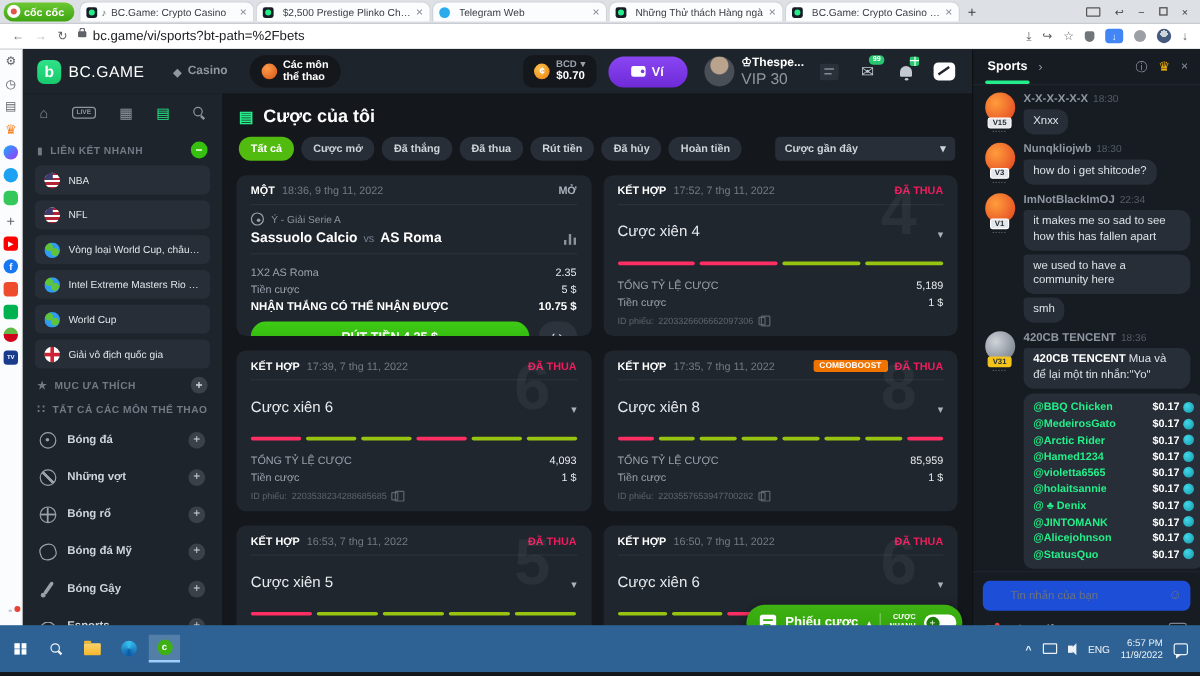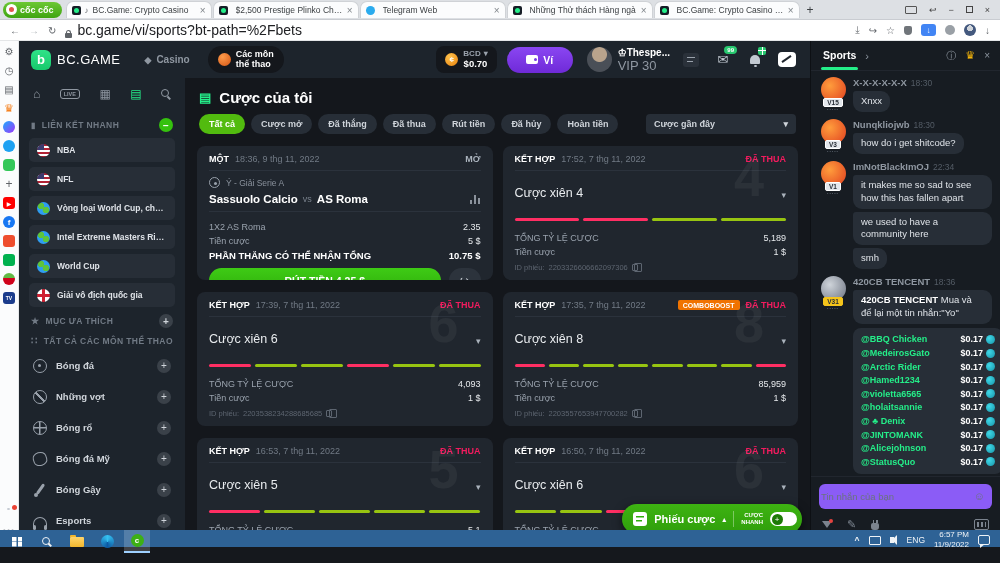--- a/index.html
+++ b/index.html
@@ -18,21 +18,21 @@
 .taudio{color:#5f6368;font-size:8px}
 .ttitle{white-space:nowrap;overflow:hidden;text-overflow:ellipsis;flex:1}
 .tclose{color:#80868b;font-size:10px;flex:0 0 auto}
 .tclose::after{content:"×"}
 .newtab{color:#3c4043;font-size:12px;margin-left:6px}
 .newtab::after{content:"+"}
 .winctrl{margin-left:auto;display:flex;align-items:center;gap:12px;padding-right:10px;color:#444;font-size:9px}
 .wc-rect{width:12px;height:8px;border:1px solid #555;border-radius:1px}
 .wc-max{width:7px;height:7px;border:1px solid #444}
 .addrbar{position:absolute;top:20px;left:0;right:0;height:21px;background:#fff;display:flex;align-items:center;gap:9px;padding:0 10px;font-size:11px;color:#5f6368;border-bottom:1px solid #e4e6e8}
-.urlbox{display:flex;align-items:flex-end;gap:5px;flex:1;color:#202124;font-size:14px}
+.urlbox{display:flex;align-items:flex-start;gap:5px;flex:1;color:#202124;font-size:11px}
 .lock{width:7px;height:5px;background:#5f6368;border-radius:1px;position:relative;margin-top:2px}
 .lock::before{content:"";position:absolute;left:1px;top:-3px;width:3px;height:3px;border:1px solid #5f6368;border-bottom:none;border-radius:3px 3px 0 0}
 .aico{font-size:10px;color:#5f6368}
 .shield{width:8px;height:9px;background:#70757a;border-radius:2px 2px 4px 4px}
 .dlchip{width:15px;height:12px;background:#4285f4;border-radius:3px;color:#fff;font-size:8px;display:flex;align-items:center;justify-content:center}
 .dlchip::after{content:"↓"}
 .paw{width:10px;height:10px;border-radius:50%;background:#9aa0a6}
 .prof{width:12px;height:12px;border-radius:50%;background:radial-gradient(circle at 50% 35%,#cfd4da 0 3px,#44597e 3px)}
 
 .webside{position:absolute;top:41px;left:0;width:19px;bottom:23px;background:#fbfcfd;border-right:1px solid #e6e8ea;display:flex;flex-direction:column;align-items:center;padding-top:4px;gap:7px}
@@ -107,21 +107,21 @@
 .mag::after{content:"";position:absolute;width:4px;height:1.5px;background:currentColor;transform:rotate(45deg);right:0;bottom:1px}
 .sechead{display:flex;align-items:center;gap:6px;color:#717a85;font-size:8.5px;font-weight:bold;letter-spacing:.4px;margin:7px 2px 6px}
 .bm::after{content:"▮";font-size:8px}
 .star::after{content:"★";font-size:9px}
 .grid4::after{content:"∷";font-size:10px;font-weight:bold}
 .roundbtn{margin-left:auto;width:14px;height:14px;border-radius:50%;background:#3a4149;color:#cfd4da;font-size:10px;display:flex;align-items:center;justify-content:center}
 .minus{background:#35c10e;color:#fff}
 .minus::after{content:"−"}
 .plus::after{content:"+"}
 .qlink{height:24px;background:#272e37;border-radius:5px;display:flex;align-items:center;gap:7px;padding:0 8px;margin-bottom:5px}
-.qlbl{color:#dfe3e8;font-size:8.5px;font-weight:bold;white-space:nowrap;overflow:hidden;text-overflow:ellipsis}
+.qlbl{color:#dfe3e8;font-size:8.5px;font-weight:normal;white-space:nowrap;overflow:hidden;text-overflow:ellipsis}
 .qic{width:13px;height:13px;border-radius:50%;flex:0 0 auto}
 .ic-us{background:repeating-linear-gradient(#b22234 0 2px,#fff 2px 4px);position:relative;overflow:hidden}
 .ic-us::after{content:"";position:absolute;left:0;top:0;width:55%;height:50%;background:#3c3b6e}
 .ic-globe{background:radial-gradient(circle at 30% 30%,#5dc43c 0 3px,transparent 3.5px),radial-gradient(circle at 68% 62%,#5dc43c 0 3px,transparent 3.5px),#2f9df0}
 .ic-eng{background-color:#fff;background-image:linear-gradient(#cf2233,#cf2233),linear-gradient(#cf2233,#cf2233);background-size:100% 3px,3px 100%;background-position:center;background-repeat:no-repeat}
 .sprow{height:27px;display:flex;align-items:center;gap:9px;padding:0 4px;margin-bottom:4px}
 .splbl{color:#cfd4da;font-size:9.5px;font-weight:bold;flex:1}
 .spico{width:14px;height:14px;border-radius:50%;border:1.5px solid #99a1ab;position:relative;flex:0 0 auto}
 .sp-soccer::after{content:"";position:absolute;left:4px;top:4px;width:3px;height:3px;border-radius:50%;background:#99a1ab}
 .sp-tennis{background:linear-gradient(45deg,transparent 44%,#99a1ab 44% 56%,transparent 56%)}
@@ -211,38 +211,38 @@
 .mhead{color:#8f97a1;font-weight:bold;font-size:9.5px}
 .mtime{color:#545c66;font-weight:normal;font-size:8.5px;margin-left:4px}
 .bubble{background:#272e37;border-radius:3px 9px 9px 9px;padding:4px 8px;color:#dfe3e8;margin-top:3px;display:inline-block;max-width:142px;line-height:1.35}
 .tipmsg b{color:#fff}
 .tipcard{background:#272e37;border-radius:8px;padding:5px 8px;margin-top:4px;width:150px}
 .tiprow{display:flex;justify-content:space-between;align-items:center;height:13.6px}
 .tipname{color:#24ee89;font-weight:bold;font-size:9px;white-space:nowrap;overflow:hidden}
 .tipamt{color:#fff;font-weight:bold;font-size:9px;display:flex;gap:3px;align-items:center}
 .coin{width:9px;height:9px;border-radius:50%;background:radial-gradient(circle at 35% 35%,#3fd8e8,#1794a8)}
 .chatbottom{position:absolute;bottom:0;left:0;right:0;height:64px;padding:7px 8px;background:#171c22;border-top:1px solid #21262e}
-.cinput{width:100%;height:25px;background:#8b5cf6;border:none;border-radius:6px;color:#dfe3e8;font-size:9.5px;padding:0 22px 0 2px;font-family:inherit}
+.cinput{width:100%;height:25px;background:#1d4ed8;border:none;border-radius:6px;color:#dfe3e8;font-size:9.5px;padding:0 22px 0 23px;font-family:inherit}
 .cinput::placeholder{color:#6b737e}
 .smile{position:absolute;right:15px;top:13px;color:#6b737e;font-size:11px}
 .smile::after{content:"☺"}
 .cicons{display:flex;align-items:center;gap:15px;margin-top:9px;color:#7b838e;padding:0 3px}
 .tipi{width:0;height:0;border-left:5px solid transparent;border-right:5px solid transparent;border-top:7px solid #7b838e;position:relative}
 .tipi::after{content:"";position:absolute;left:-1px;top:7px;width:2px;height:4px;background:#7b838e}
 .tipi::before{content:"";position:absolute;left:2px;top:-9px;width:4px;height:4px;border-radius:50%;background:#e5433f}
 .pen{font-size:11px}
 .pen::after{content:"✎"}
 .plug{width:8px;height:7px;background:#7b838e;border-radius:2px 2px 3px 3px;position:relative;margin-top:3px}
 .plug::before,.plug::after{content:"";position:absolute;top:-3px;width:1.5px;height:3px;background:#7b838e}
 .plug::before{left:1.5px}
 .plug::after{right:1.5px}
 .kbd{margin-left:auto;width:15px;height:11px;border:1px solid #7b838e;border-radius:2px;position:relative}
 .kbd::after{content:"";position:absolute;left:2px;top:2px;right:2px;bottom:2px;background:repeating-linear-gradient(90deg,#7b838e 0 2px,transparent 2px 4px)}
 
-.taskbar{position:absolute;left:0;right:0;bottom:16px;height:17px;background:#2e6295;display:flex;align-items:flex-start;gap:4px;padding:0 4px;color:#eef2f6}
+.taskbar{position:absolute;left:0;right:0;bottom:3px;height:39px;background:#2e6295;display:flex;align-items:center;gap:4px;padding:0 4px;color:#eef2f6}
 .tbtn{width:26px;height:23px;display:flex;align-items:center;justify-content:center}
 .tbtn.active{background:rgba(255,255,255,.18);border-bottom:2px solid #9ed0ff}
 .winlogo{width:10px;height:10px;background-image:linear-gradient(#fff,#fff),linear-gradient(#fff,#fff),linear-gradient(#fff,#fff),linear-gradient(#fff,#fff);background-size:4.5px 4.5px;background-position:0 0,5.5px 0,0 5.5px,5.5px 5.5px;background-repeat:no-repeat}
 .tmag{color:#eef2f6}
 .fold{width:14px;height:10px;background:linear-gradient(#ffd56b,#f2b72e);border-radius:1px;position:relative}
 .fold::before{content:"";position:absolute;top:-2px;left:0;width:6px;height:2px;background:#f2b72e;border-radius:1px 1px 0 0}
 .edge{width:13px;height:13px;border-radius:50%;background:conic-gradient(#35c1f1,#0c59a4,#35c1f1)}
 .cc{width:13px;height:13px;border-radius:50%;background:#3db014;color:#fff;font-size:8px;font-weight:bold;display:flex;align-items:center;justify-content:center}
 .cc::after{content:"c"}
 .tray{margin-left:auto;display:flex;align-items:center;gap:9px;padding-right:6px;font-size:8.5px}
@@ -563,21 +563,21 @@
           <div class="cdiv"></div>
           <div class="krow">
               <span>1X2 AS Roma</span>
               <b>2.35</b>
             </div>
           <div class="krow">
               <span>Tiền cược</span>
               <b>5 $</b>
             </div>
           <div class="winrow">
-              <span>PHẦN THẮNG CÓ THỂ NHẬN TỔNG</span>
+              <span>NHẬN THẮNG CÓ THỂ NHẬN ĐƯỢC</span>
               <span>10.75 $</span>
             </div>
           <div class="btnrow">
             <button class="cashbtn">RÚT TIỀN 4.25 $</button>
             <button class="sharebtn"></button>
           </div>
 
         </div>
 
         <div class="card">

